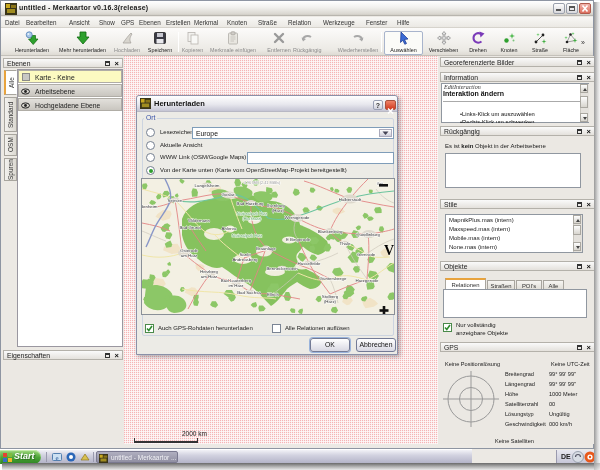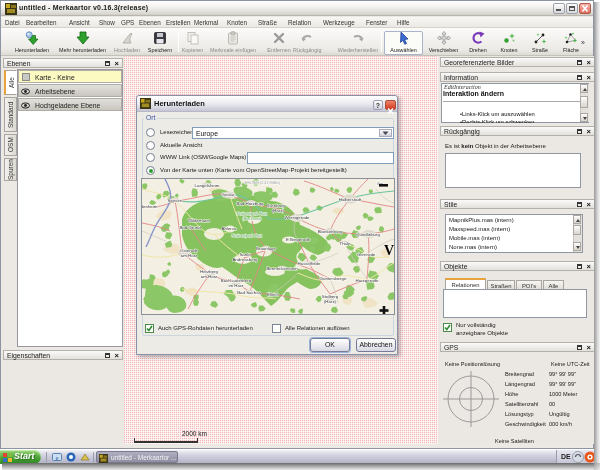--- a/index.html
+++ b/index.html
@@ -647,21 +647,21 @@
           </div>
      <div class="txt" style="left:21px;top:229px;">Auch GPS-Rohdaten herunterladen</div>
      <div class="cb" style="left:135px;top:228px;"></div>
      <div class="txt" style="left:148px;top:229px;">Alle Relationen auflösen</div>
 
      <div class="btn" style="left:173px;top:242px;width:40px;box-shadow:0 0 0 1px #9ab4dc;">OK</div>
      <div class="btn" style="left:219px;top:242px;width:40px;">Abbrechen</div>
    </div>
   </div>
 
-  <div id="taskbar" style="position:absolute;left:0;top:449px;width:594px;height:14px;background:linear-gradient(#f2f2f7 0%,#d2d2e0 40%,#b4b4c8 100%);border-top:1px solid #fff;">
+  <div id="taskbar" style="position:absolute;left:0;top:449px;width:472px;height:14px;background:linear-gradient(#f2f2f7 0%,#d2d2e0 40%,#b4b4c8 100%);border-top:1px solid #fff;">
     <div class="abs" style="left:0;top:0px;width:41px;height:14px;border-radius:0 7px 7px 0;background:linear-gradient(#9fd87e,#4aa336 55%,#2f8424);box-shadow:inset 0 1px 1px #c8eeb0;">
       <svg class="abs" style="left:3px;top:3px" width="9" height="9" viewBox="0 0 9 9">
             <rect x="0" y="0" width="4" height="4" fill="#e34432"></rect>
             <rect x="5" y="0" width="4" height="4" fill="#7fbc3f"></rect>
             <rect x="0" y="5" width="4" height="4" fill="#3a6cc8"></rect>
             <rect x="5" y="5" width="4" height="4" fill="#f0b929"></rect>
           </svg>
       <span class="abs" style="left:14px;top:1px;font-size:9px;font-weight:bold;font-style:italic;color:#fff;text-shadow:1px 1px 1px #2a6a1e;">Start</span>
     </div>
     <span class="abs" style="left:46px;top:2px;width:1px;height:10px;background:#9a9aae;"></span>

